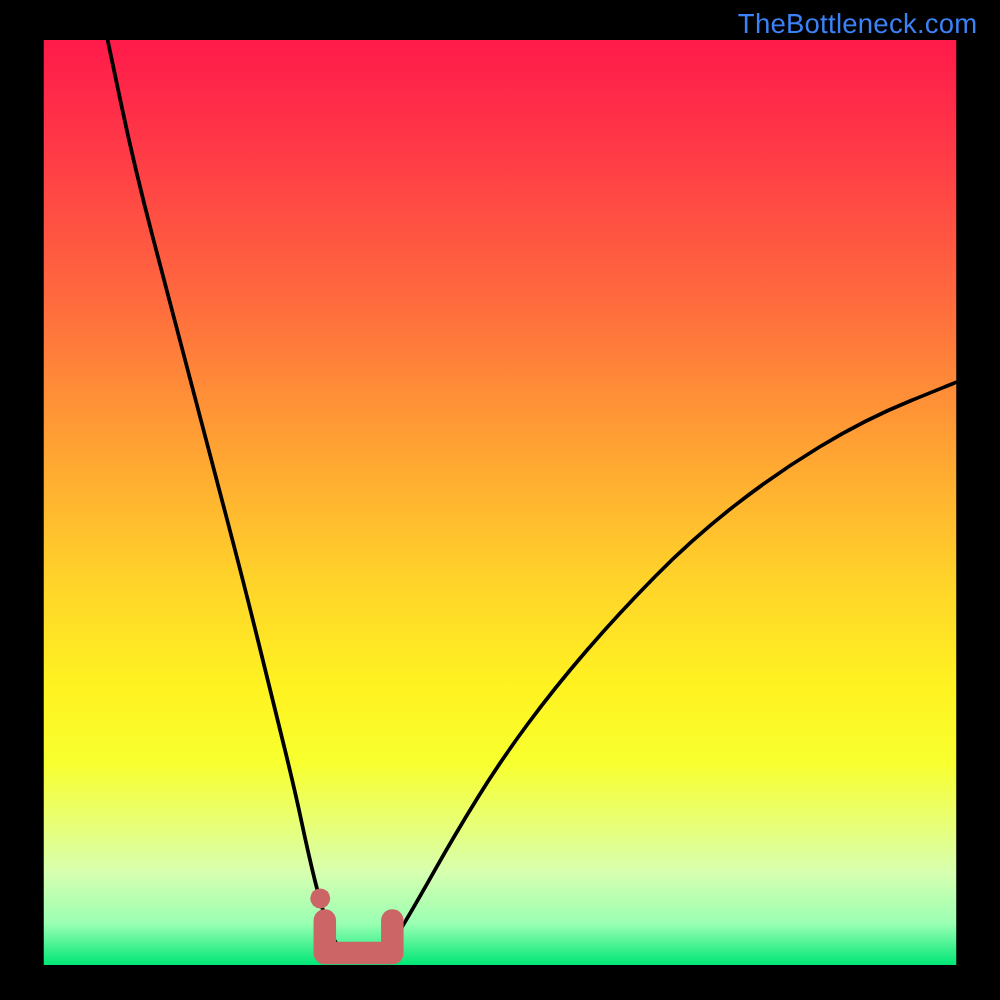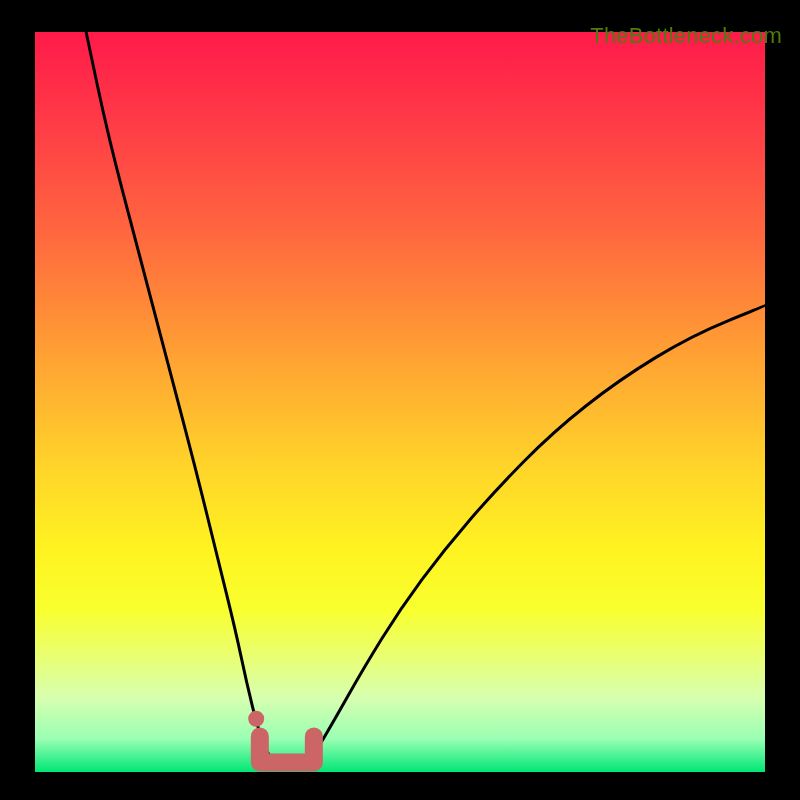--- a/index.html
+++ b/index.html
@@ -13,25 +13,24 @@
   }
   .frame {
     position: absolute;
     inset: 0;
     background: #000;
   }
   .watermark {
     position: absolute;
     top: 6px;
     right: 18px;
-    color: #4d7c0f;
+    color: #3b82f6;
     font-size: 22px;
     letter-spacing: 0.2px;
     z-index: 5;
-    margin-top: 17px;
   }
   svg {
     position: absolute;
     top: 0;
     left: 0;
   }
 </style>
 </head>
 <body>
 

